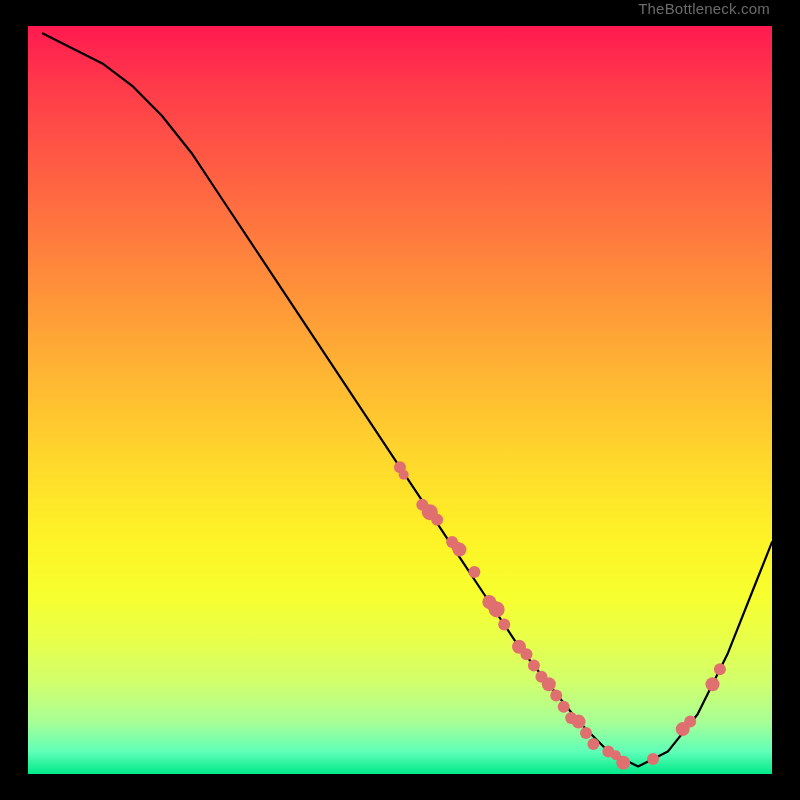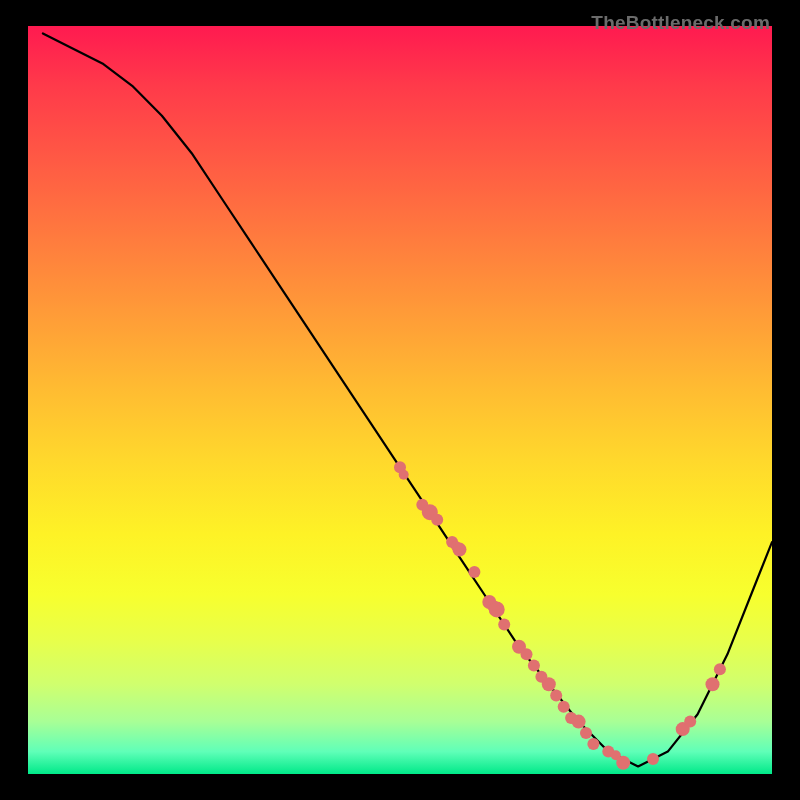--- a/index.html
+++ b/index.html
@@ -28,25 +28,25 @@
       #fef226 68%,
       #f7ff2e 76%,
       #e8ff4a 82%,
       #d0ff6e 88%,
       #a8ff96 93%,
       #60ffb8 97%,
       #00e989 100%);
   }
   .watermark {
     position: absolute;
-    top: 12px;
+    top: 0;
     right: 30px;
     color: #6b6b6b;
-    font-size: 19px;
-    font-weight: 700;
+    font-size: 15px;
+    font-weight: 400;
     letter-spacing: 0.2px;
   }
   svg.overlay {
     position: absolute;
     left: 0;
     top: 0;
     width: 744px;
     height: 748px;
   }
   .curve {

